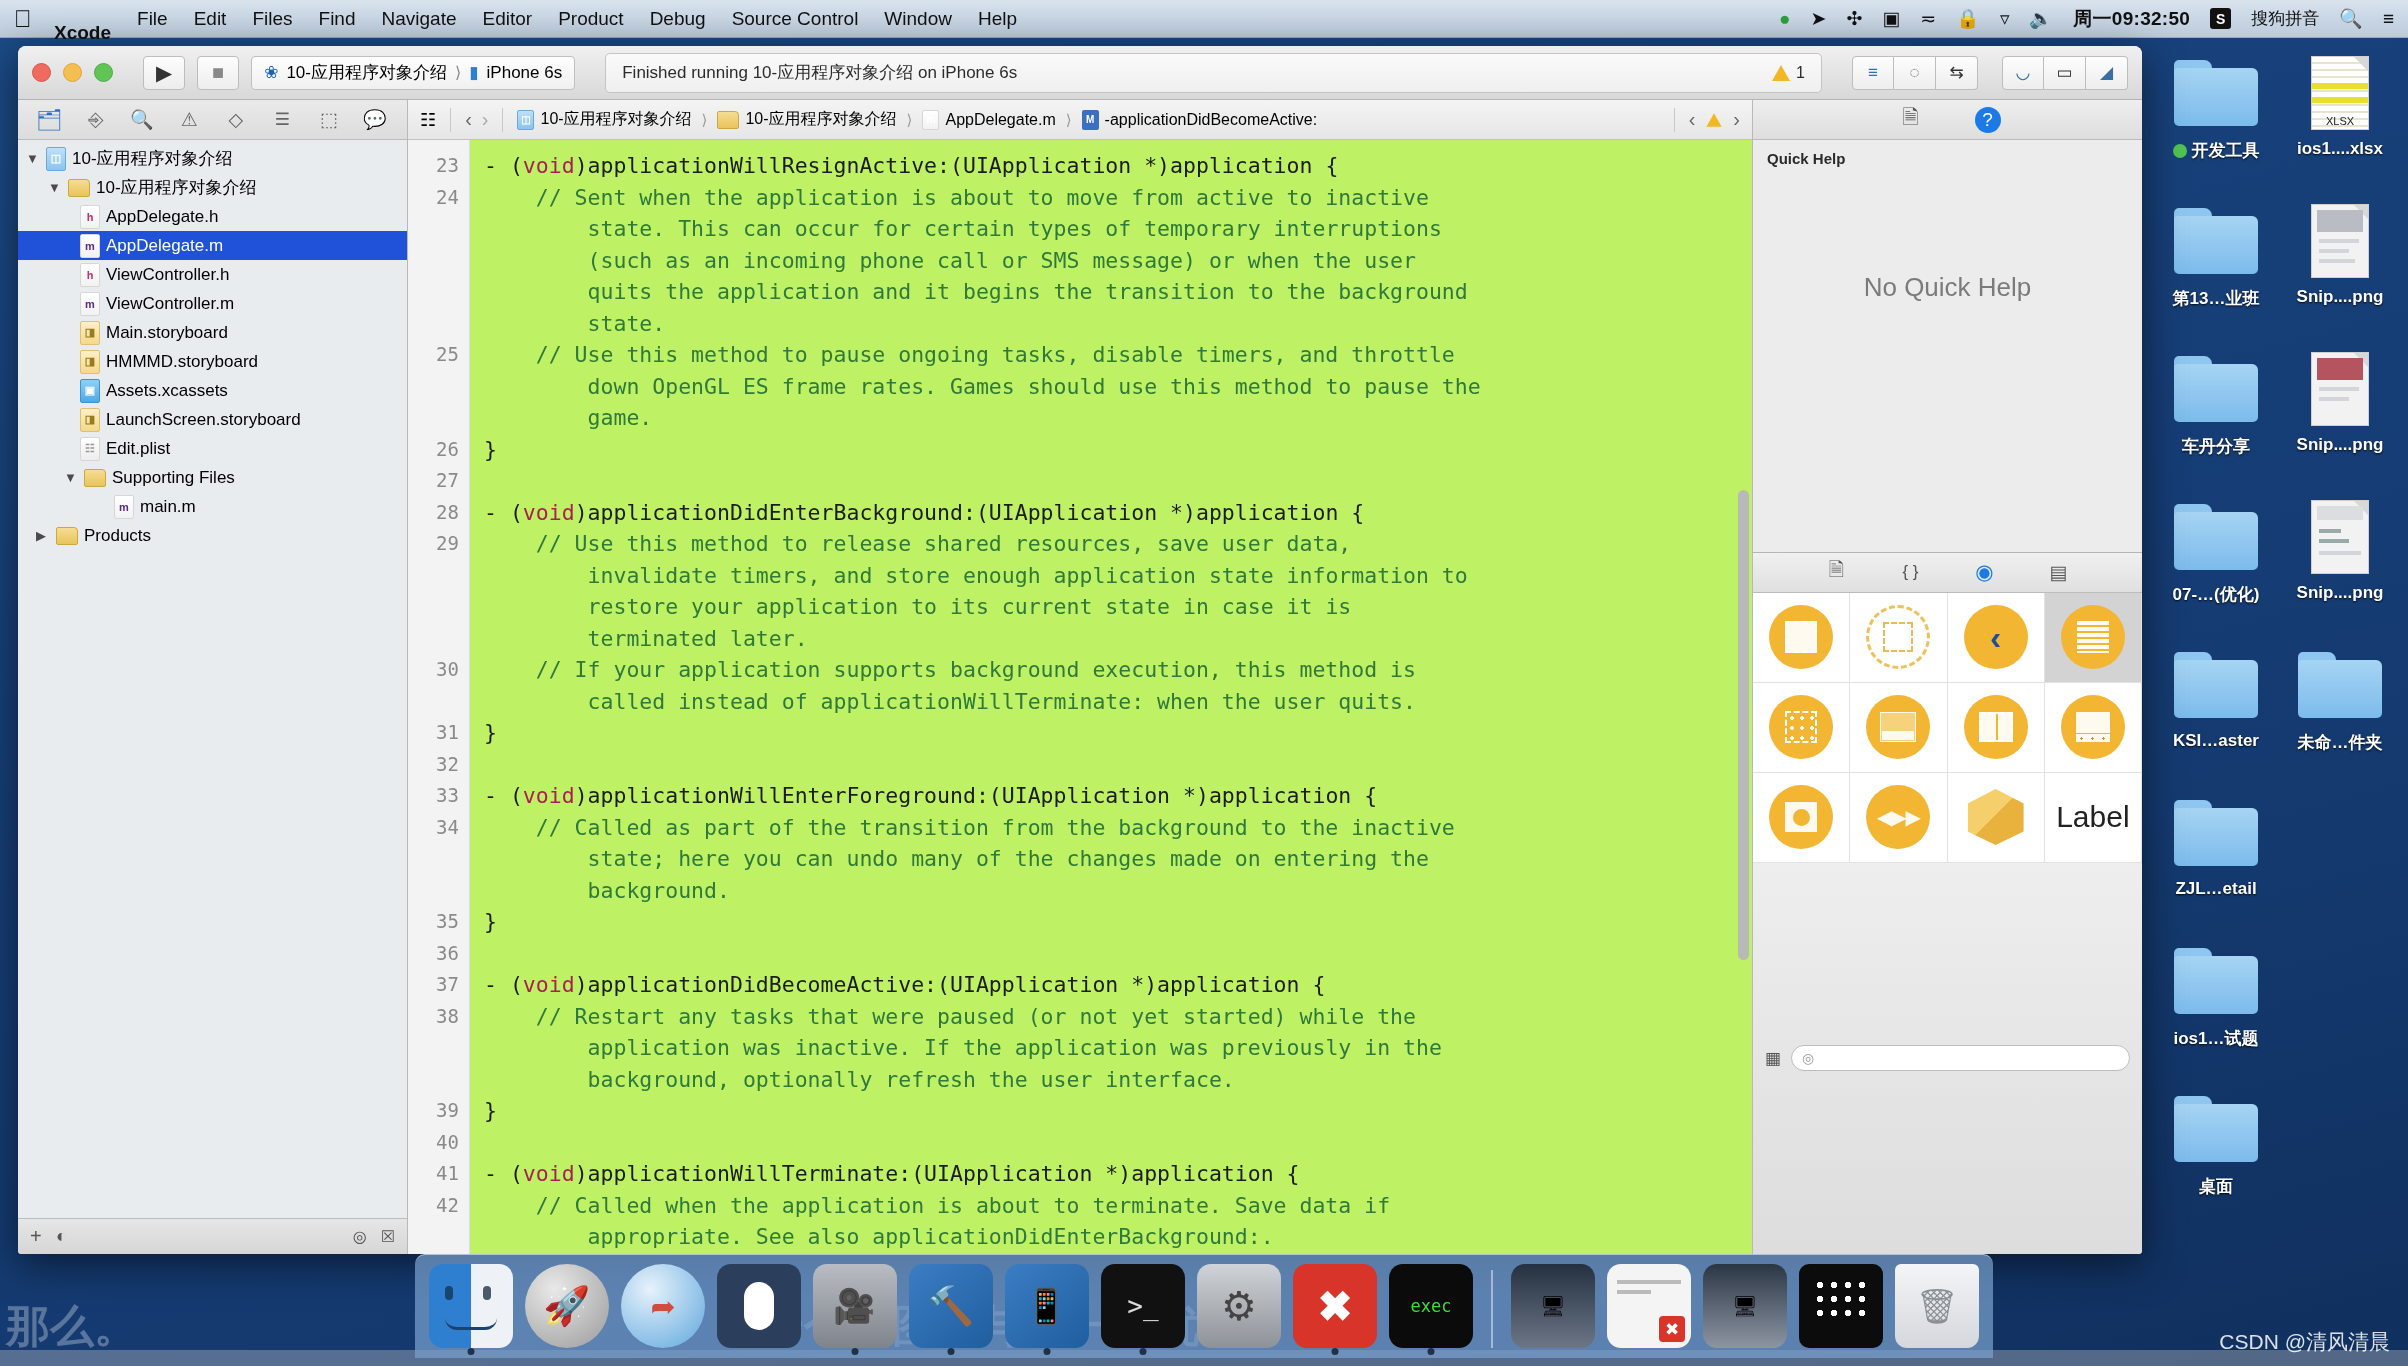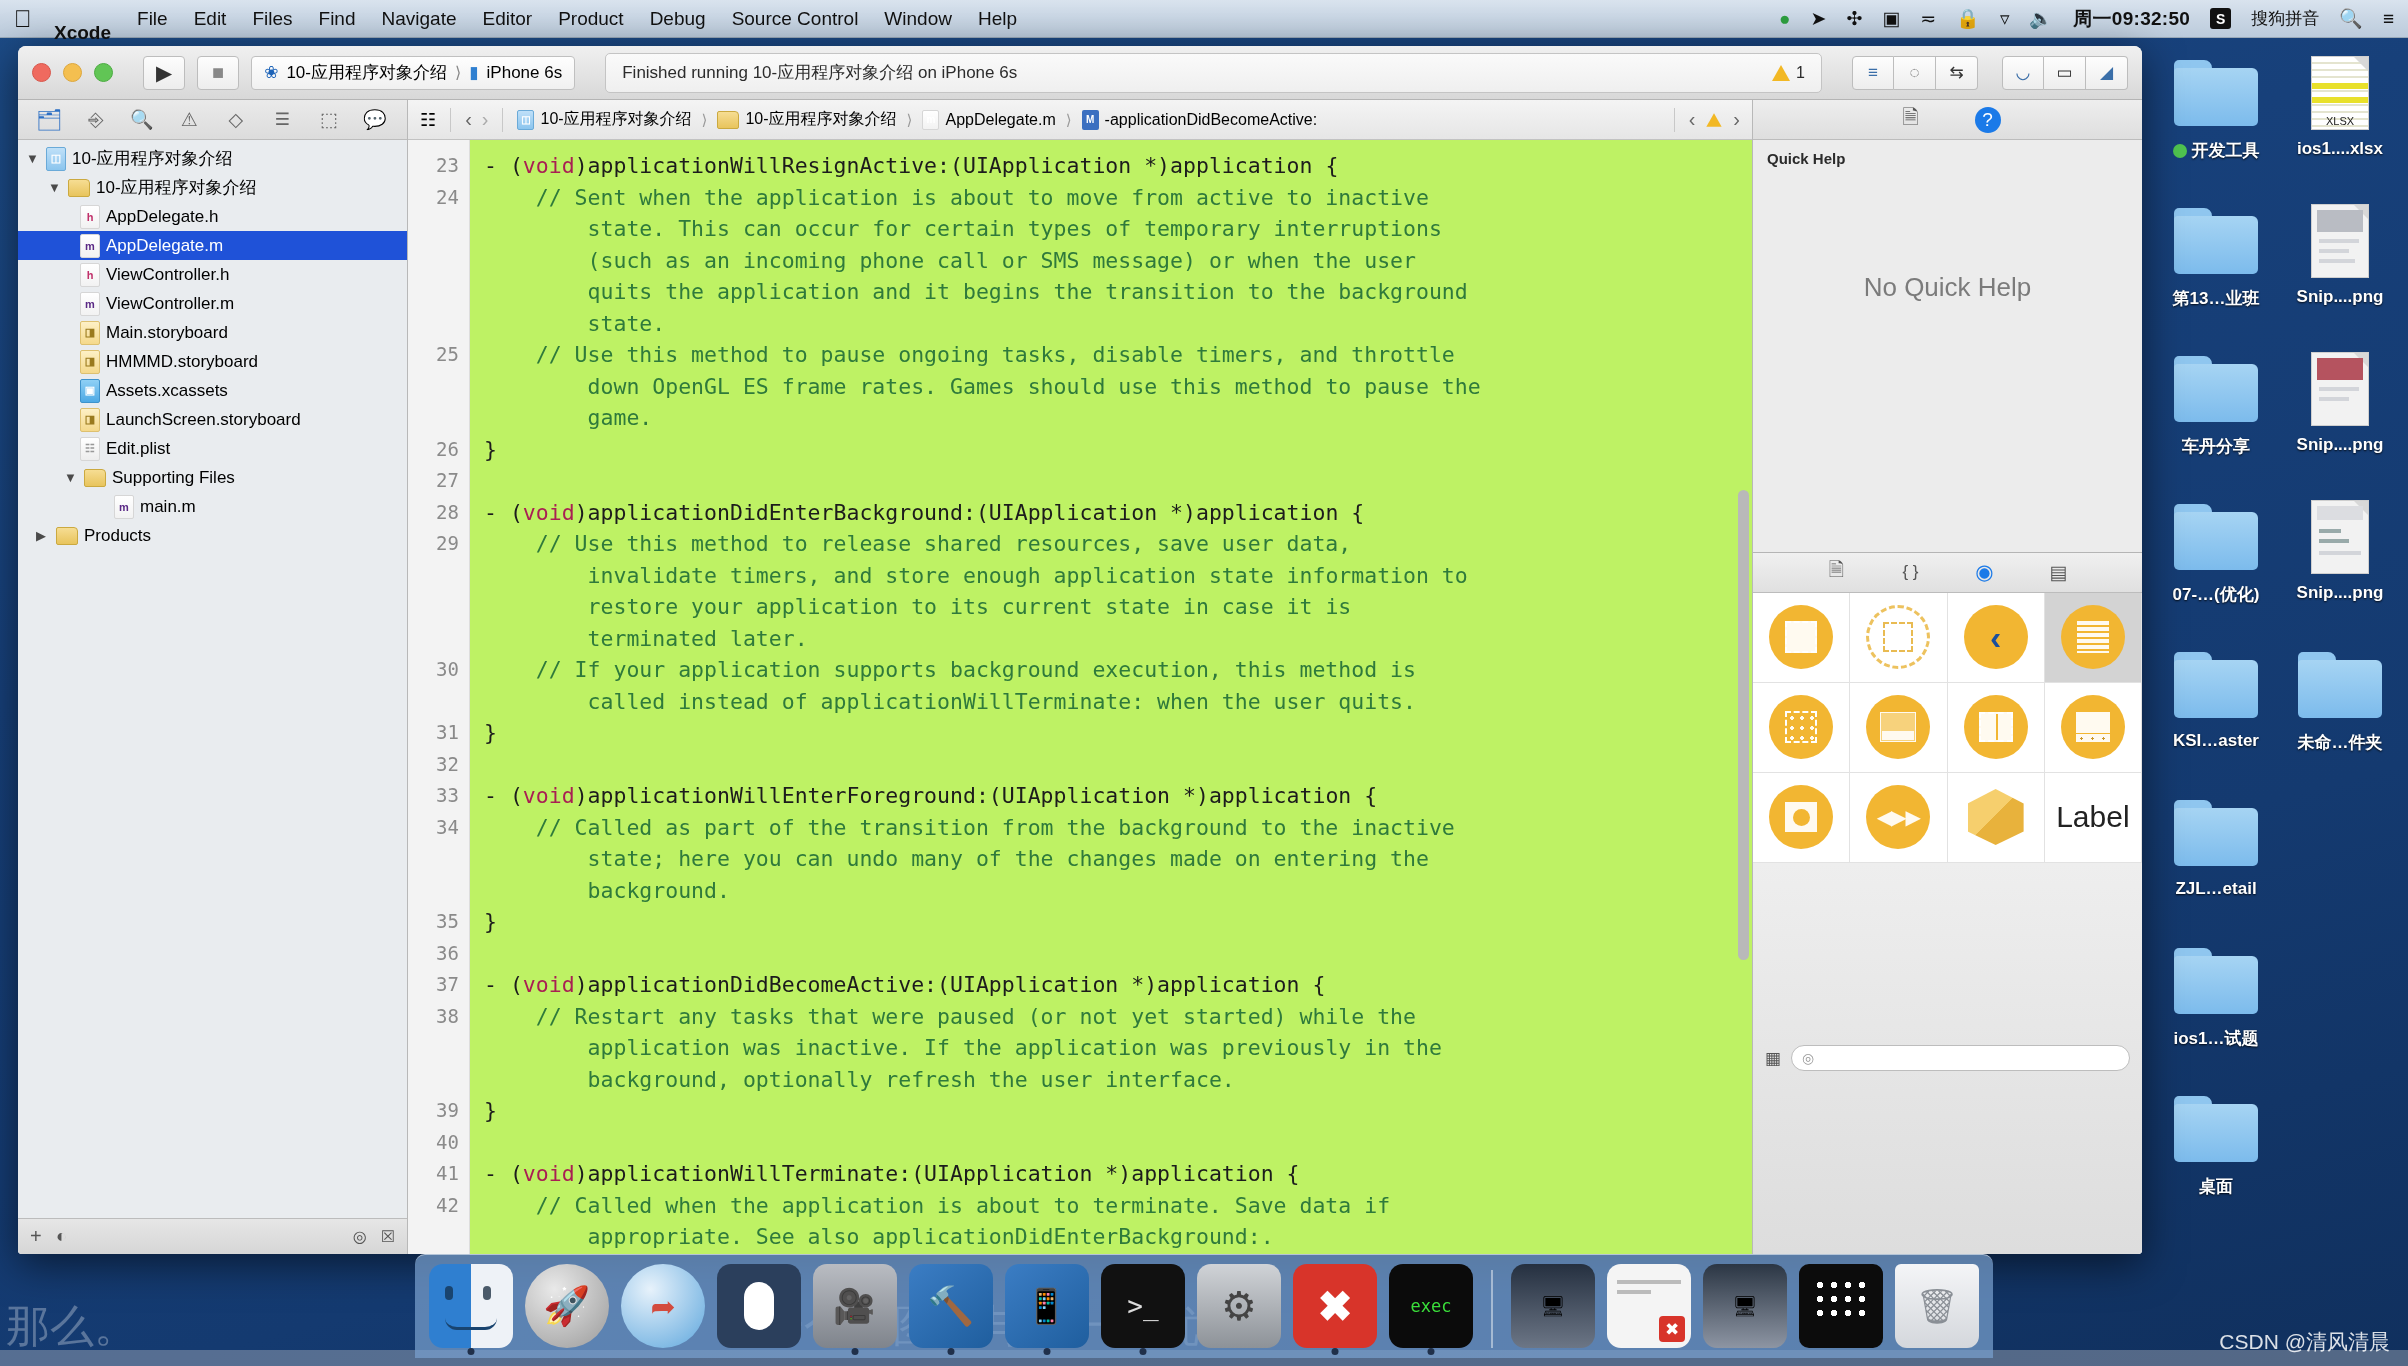--- a/index.html
+++ b/index.html
@@ -223,21 +223,21 @@
     display: flex; align-items: flex-end; padding: 6px 14px 10px; gap: 12px;
   }
   .dk { width: 84px; height: 84px; border-radius: 14px; position: relative;
     display: flex; align-items: center; justify-content: center; font-size: 38px; }
   .dk .run { position: absolute; bottom: -7px; left: 50%; transform: translateX(-50%);
     width: 7px; height: 7px; border-radius: 50%; background: #20304a; }
   .dk-sep { width: 2px; height: 78px; background: rgba(255,255,255,.45); margin: 0 6px; }
 
   
   .bg-text {
-    position: absolute; color: rgba(255,255,255,.30); font-size: 44px; font-weight: normal;
+    position: absolute; color: rgba(255,255,255,.30); font-size: 44px; font-weight: bold;
     white-space: nowrap; pointer-events: none;
   }
   #csdn {
     position: absolute; right: 18px; bottom: 10px; color: rgba(255,255,255,.85);
     font-size: 21px; white-space: nowrap;
   }
   #ppt-strip {
     position: absolute; left: 0; bottom: 0; width: 2408px; height: 16px;
     background: rgba(210,210,210,.35);
   }

